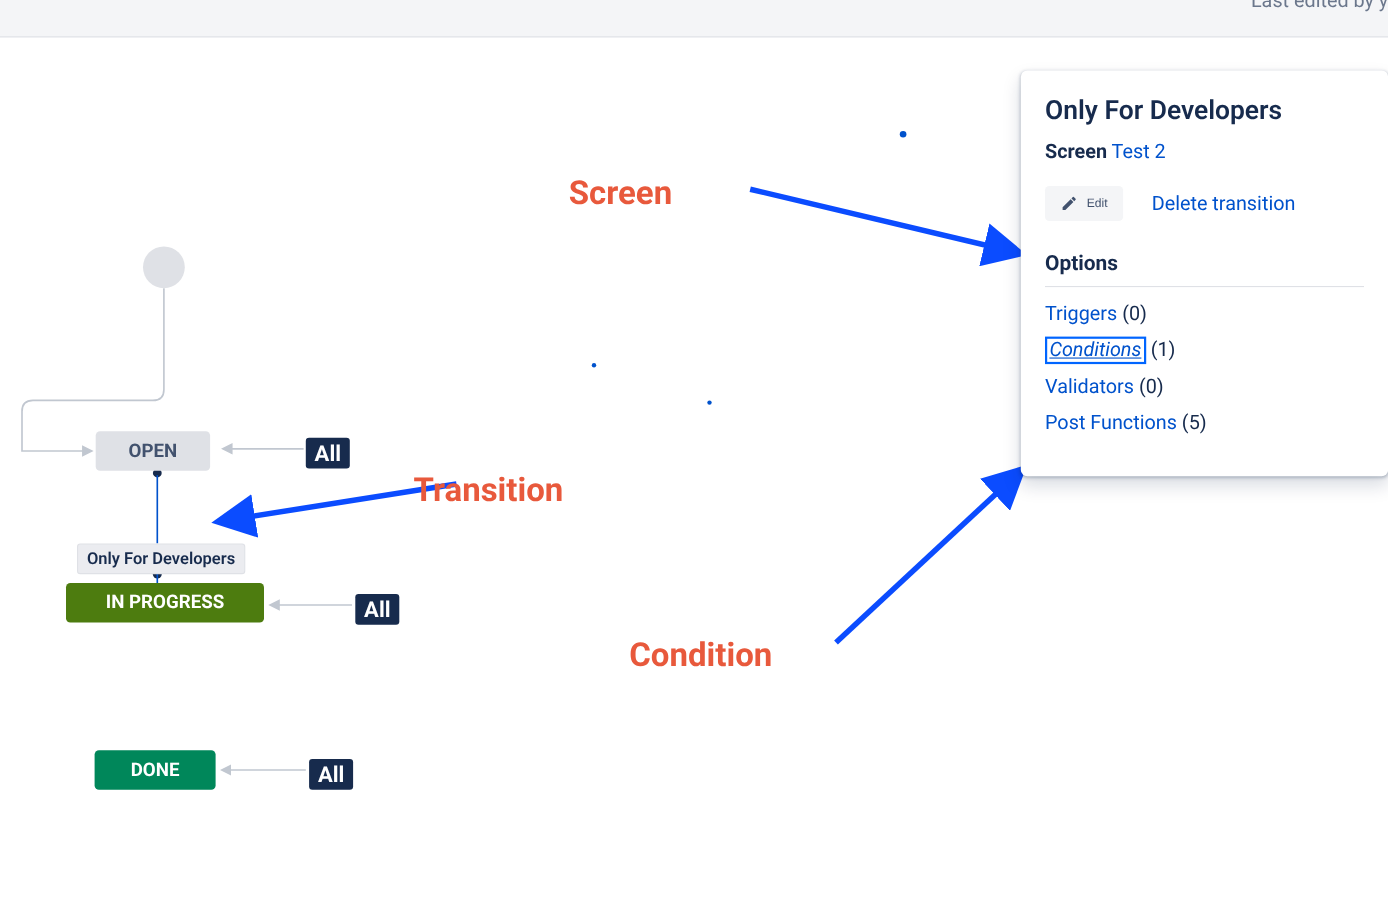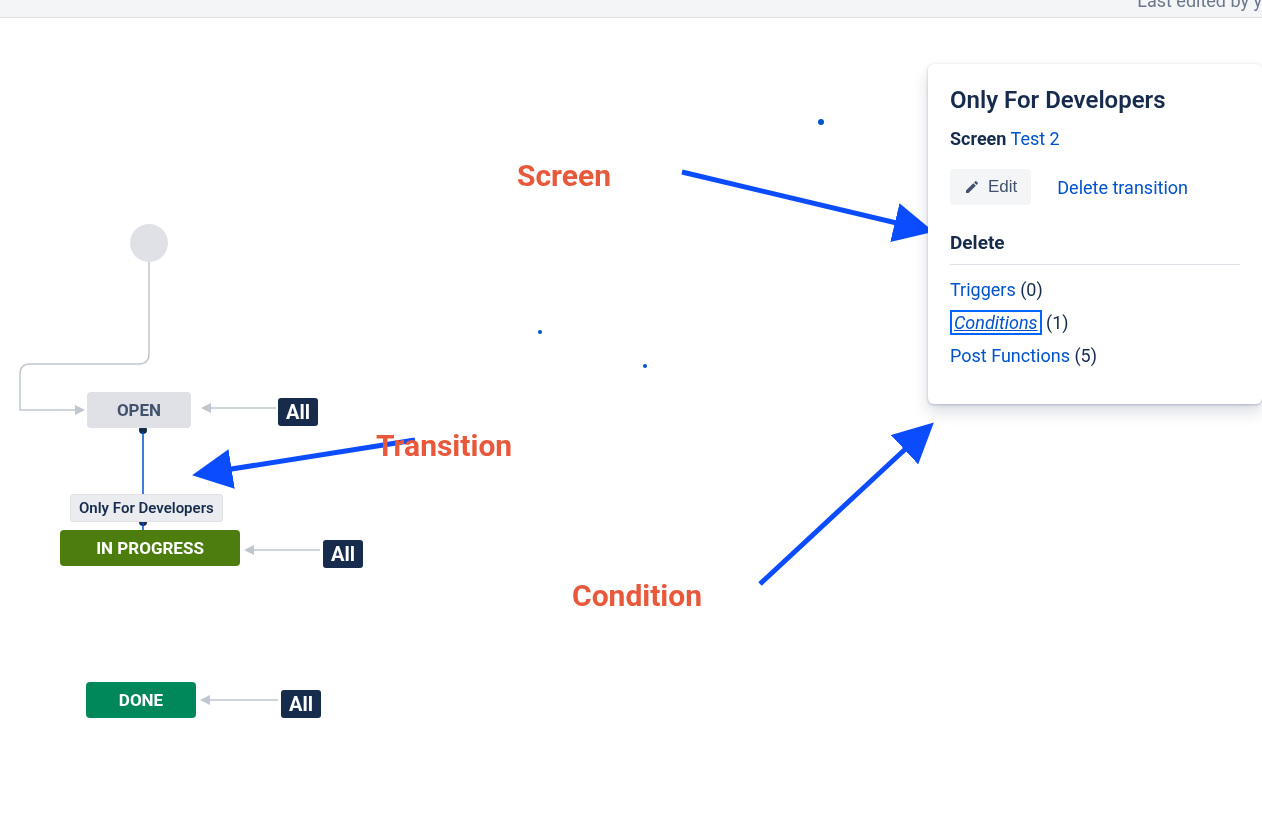--- a/index.html
+++ b/index.html
@@ -6,21 +6,21 @@
   body {
     font-family: -apple-system, BlinkMacSystemFont, "Segoe UI", Roboto, Helvetica, Arial, sans-serif;
     background: #fff;
     color: #172B4D;
     width: 1262px;
     height: 822px;
     position: relative;
     overflow: hidden;
   }
   .top-bar {
-    height: 18px;
+    height: 34px;
     background: #F4F5F7;
     border-bottom: 1px solid #DFE1E6;
     position: relative;
   }
   .top-bar-text {
     position: absolute;
     right: 0;
     top: -10px;
     color: #6B778C;
     font-size: 18px;
@@ -131,21 +131,21 @@
     margin-bottom: 26px;
   }
   .edit-btn {
     display: inline-flex;
     align-items: center;
     gap: 8px;
     background: #F4F5F7;
     border: none;
     border-radius: 4px;
     padding: 8px 14px;
-    font-size: 17px;
+    font-size: 11px;
     color: #42526E;
     cursor: pointer;
     font-weight: 500;
   }
   .delete-link {
     color: #0052CC;
     font-size: 18px;
     text-decoration: none;
     cursor: pointer;
   }
@@ -259,30 +259,34 @@
     </div>
     <div class="action-row">
       <button class="edit-btn">
         <svg width="16" height="16" viewBox="0 0 24 24">
           <path fill="#42526E" d="M3 17.25V21h3.75l11-11-3.75-3.75-11 11zM20.7 7.05a1 1 0 0 0 0-1.41l-2.34-2.34a1 1 0 0 0-1.41 0l-1.84 1.84 3.75 3.75 1.84-1.84z"></path>
         </svg>
         <span>Edit</span>
       </button>
       <a class="delete-link">Delete transition</a>
     </div>
-    <div class="options-hdr">Delete</div>
+    <div class="options-hdr">Options</div>
     <ul class="opt-list">
       <li>
         <a class="opt-link">Triggers</a>
         <span class="opt-count">(0)</span>
       </li>
       <li>
         <a class="opt-link boxed">Conditions</a>
         <span class="opt-count">(1)</span>
       </li>
       <li>
+        <a class="opt-link">Validators</a>
+        <span class="opt-count">(0)</span>
+      </li>
+      <li>
         <a class="opt-link">Post Functions</a>
         <span class="opt-count">(5)</span>
       </li>
     </ul>
   </div>
 
 </div>
 
 </body></html>

